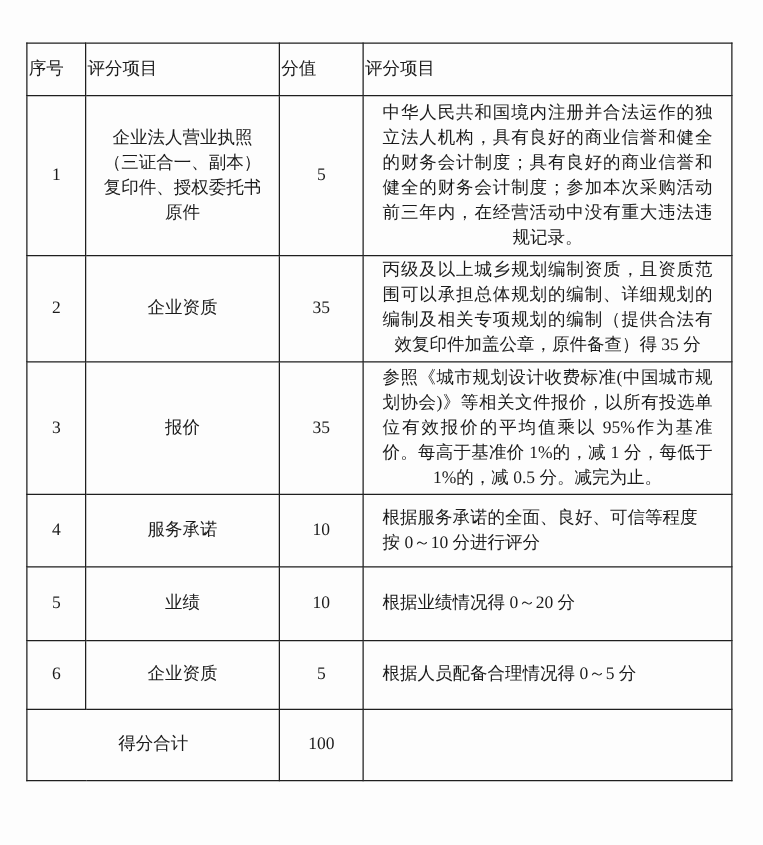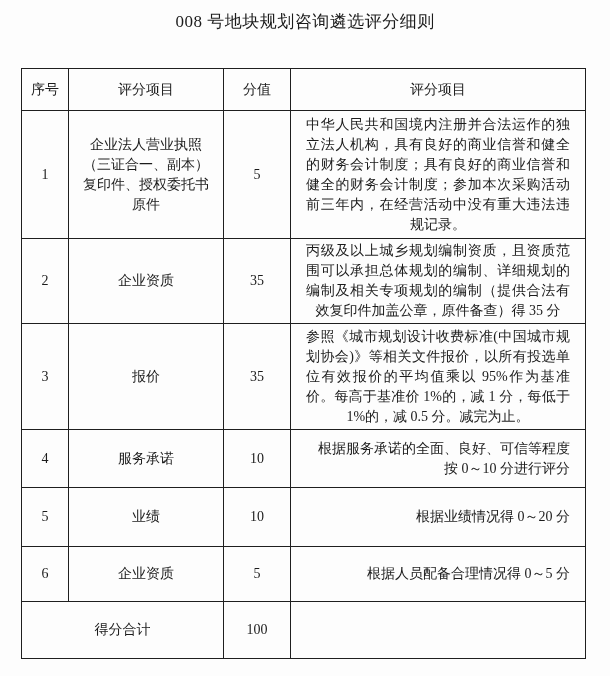--- a/index.html
+++ b/index.html
@@ -46,46 +46,45 @@
     overflow: hidden;
   }
   thead tr { height: 42px; }
   #rows-body tr:nth-child(1) { height: 128px; }
   #rows-body tr:nth-child(2) { height: 82px; }
   #rows-body tr:nth-child(3) { height: 106px; }
   #rows-body tr:nth-child(4) { height: 58px; }
   #rows-body tr:nth-child(5) { height: 59px; }
   #rows-body tr:nth-child(6) { height: 55px; }
   tr.total-row { height: 57px; font-family: Liberation Serif, serif; }
-  th { text-align: center; }
+  th { text-align: left; }
   td.cell-seq, td.cell-score, td.cell-total-label {
     text-align: center;
     padding: 0 2px;
   }
   td.cell-item {
     text-align: center;
     padding: 2px 14px;
   }
   td.cell-standard {
     padding: 2px 15px;
   }
   td.cell-standard.justify {
     text-align: justify;
     text-align-last: center;
   }
   td.cell-standard.center {
-    text-align: right;
+    text-align: left;
   }
 </style>
 </head>
 <body>
 
 <div class="page">
 
-  <div class="doc-title">008 号地块规划咨询遴选评分细则</div>
 
   <table class="scoring">
     <colgroup>
       <col class="c1">
         <col class="c2">
         <col class="c3">
         <col class="c4">
     </colgroup>
     <thead>
       <tr>

